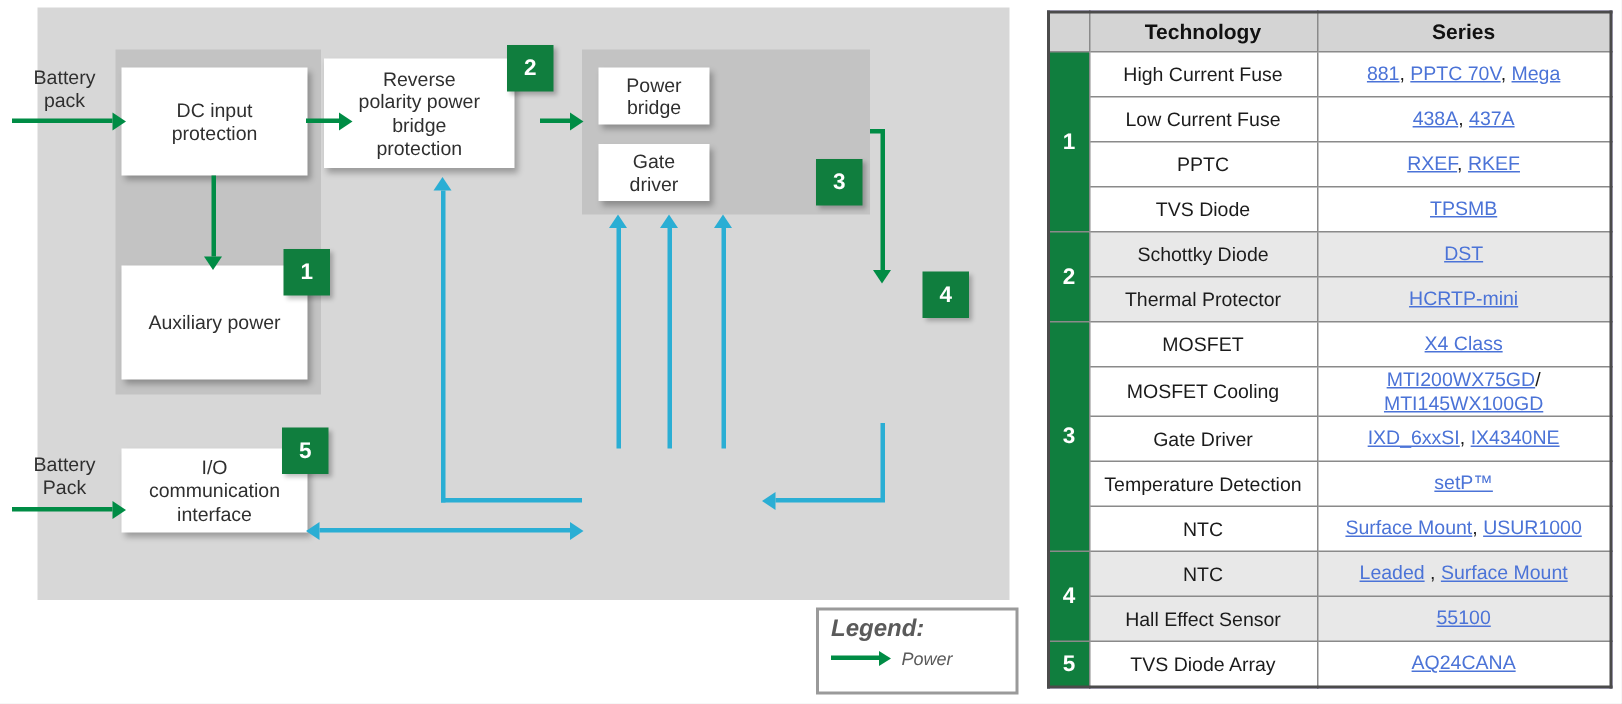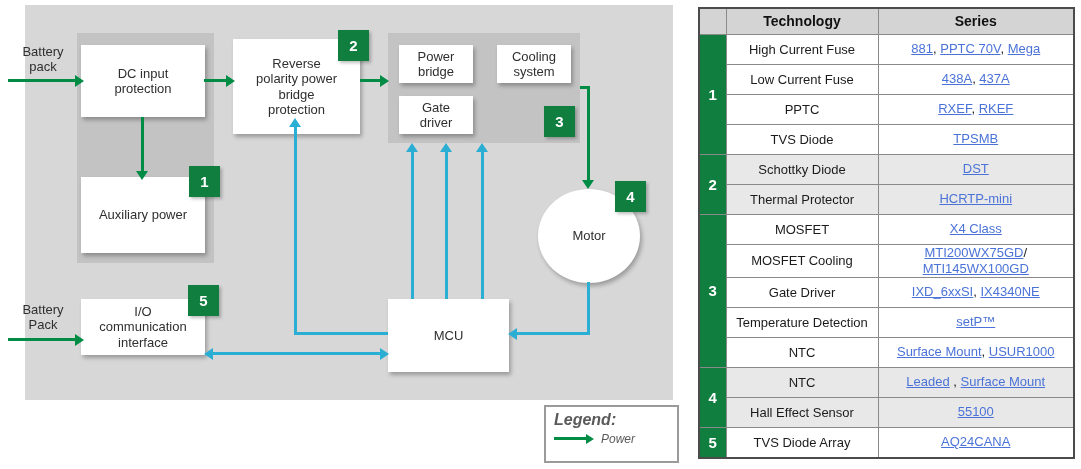--- a/index.html
+++ b/index.html
@@ -64,33 +64,29 @@
     <div class="subpanel" style="left:77px;top:33px;width:137px;height:230px"></div>
     <div class="subpanel" style="left:388px;top:33px;width:192px;height:110px"></div>
 
     <div class="side-label" style="left:14px;top:44px;width:58px">Battery
 pack</div>
     <div class="side-label" style="left:14px;top:302px;width:58px">Battery
 Pack</div>
 
     <div class="box" style="left:81px;top:45px;width:124px;height:72px">DC input
 protection</div>
-    <div class="box" style="left:233px;top:39px;width:127px;height:95px">Reverse
+    <div class="box" style="left:216px;top:39px;width:127px;height:73px">Reverse
 polarity power
 bridge
 protection</div>
     <div class="box" style="left:399px;top:45px;width:74px;height:38px">Power
 bridge</div>
-    <div class="box" style="left:497px;top:45px;width:74px;height:38px">Cooling
-system</div>
     <div class="box" style="left:81px;top:177px;width:124px;height:76px">Auxiliary power</div>
     <div class="box" style="left:399px;top:96px;width:74px;height:38px">Gate
 driver</div>
-    <div class="box circle" style="left:538px;top:189px;width:102px;height:94px">Motor</div>
-    <div class="box" style="left:388px;top:299px;width:121px;height:73px">MCU</div>
     <div class="box" style="left:81px;top:299px;width:124px;height:56px">I/O
 communication
 interface</div>
 
     <div class="badge" style="left:189px;top:166px">1</div>
     <div class="badge" style="left:338px;top:30px">2</div>
     <div class="badge" style="left:544px;top:106px">3</div>
     <div class="badge" style="left:615px;top:181px">4</div>
     <div class="badge" style="left:188px;top:285px">5</div>
 

